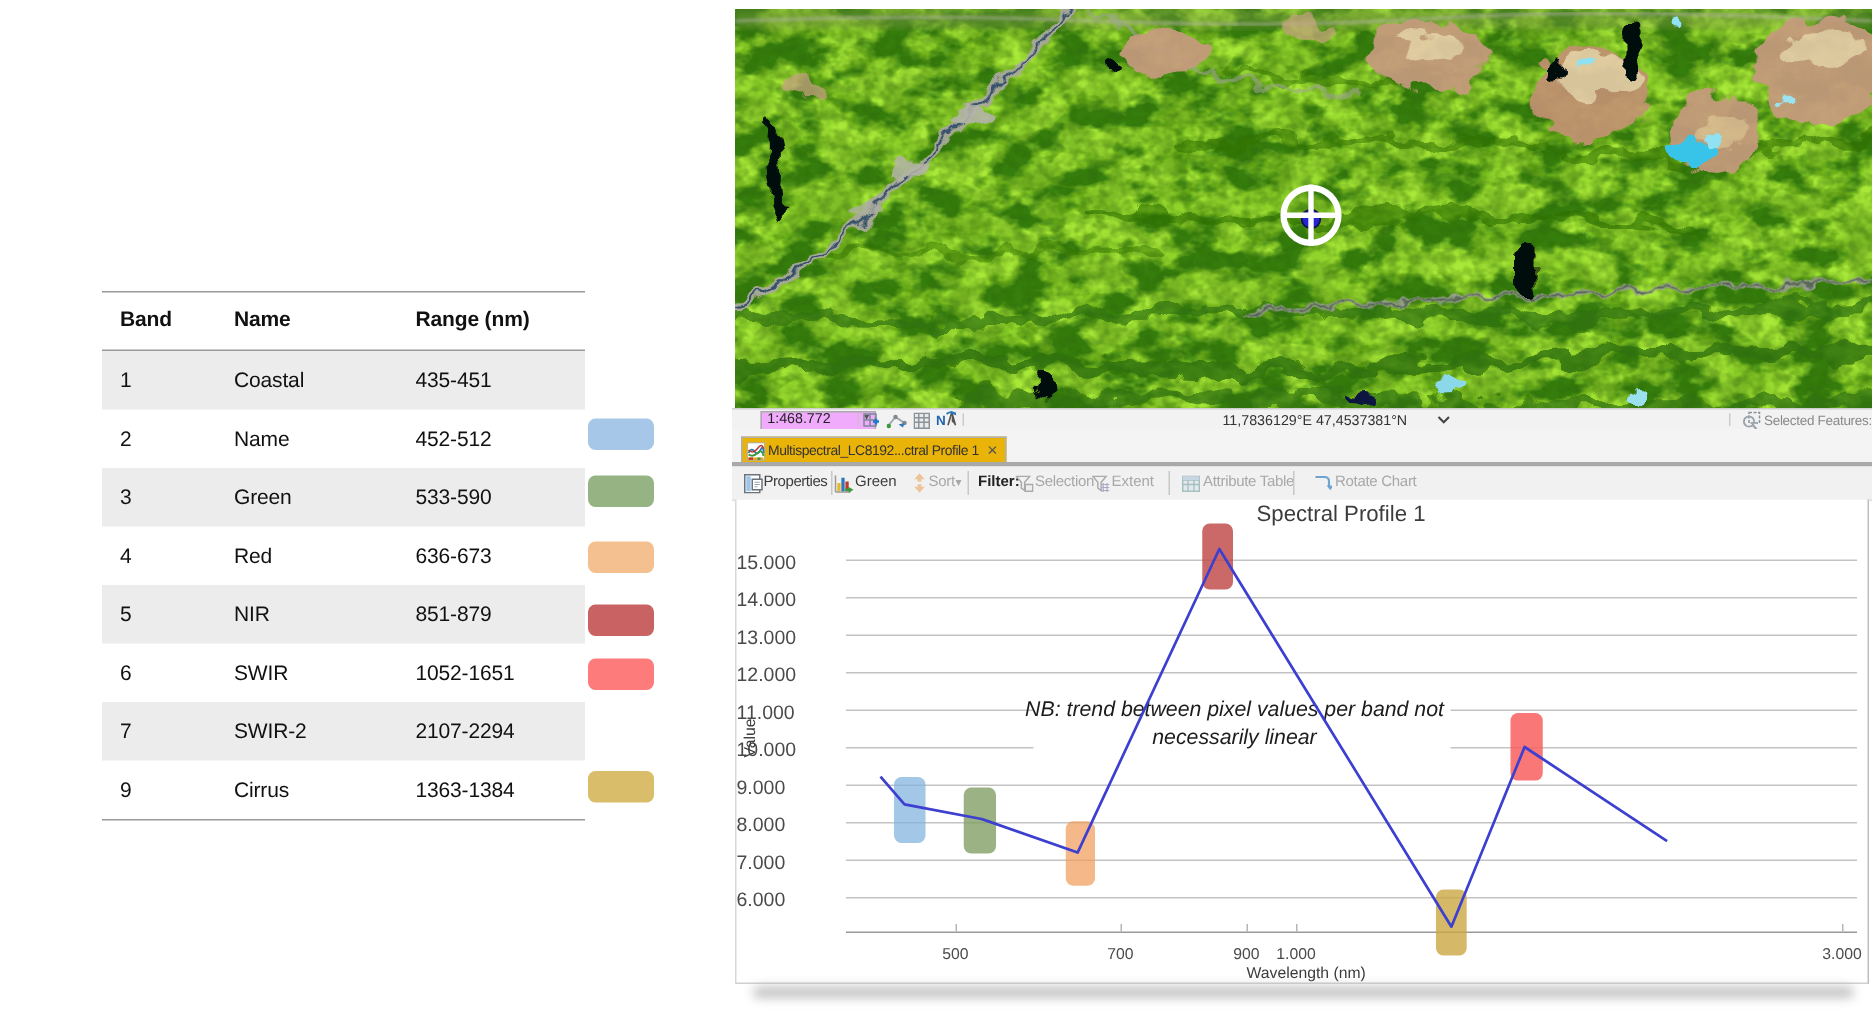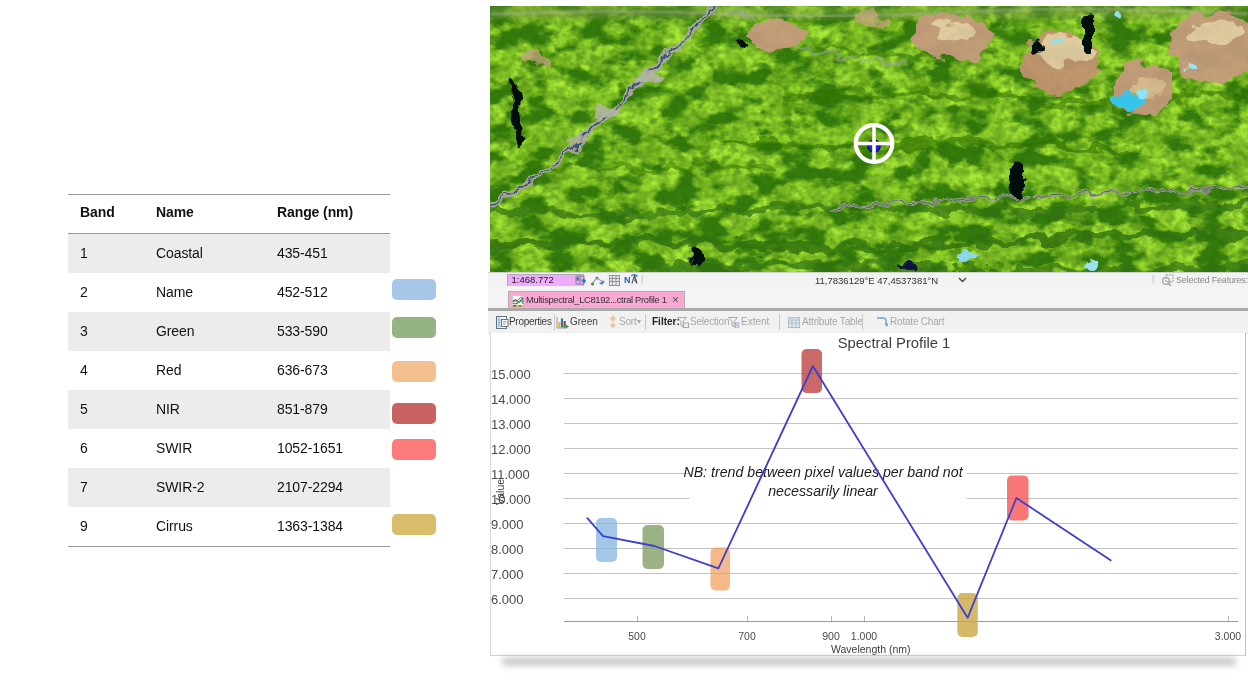--- a/index.html
+++ b/index.html
@@ -234,21 +234,21 @@
   <span class="abs" style="left:664px;top:1px;color:#c0c0c0;font-size:9px;">|</span>
   <svg class="abs" style="left:673px;top:1px;" width="13" height="12">
       <rect x="5" y="1" width="7" height="7" fill="none" stroke="#8a939a" stroke-dasharray="2 1"></rect>
       <circle cx="5" cy="7" r="3.4" fill="none" stroke="#9aa5ad" stroke-width="1.3"></circle>
       <line x1="7.5" y1="9.5" x2="10" y2="12" stroke="#9aa5ad" stroke-width="1.5"></line>
     </svg>
   <span class="abs" style="left:688px;top:2px;color:#8a8a8a;font-size:9px;letter-spacing:-0.2px;white-space:nowrap;">Selected Features:</span>
 </div>
 
 <div class="abs" id="tabstrip" style="left:488px;top:286px;width:760px;height:22px;background:#f4f4f4;">
-  <div class="abs" style="left:20px;top:5px;width:175px;height:17px;background:#f9a8d4;border:1px solid #b0b0b0;border-bottom:none;font-size:9.3px;color:#333;line-height:16px;white-space:nowrap;letter-spacing:-0.3px;">
+  <div class="abs" style="left:6px;top:5px;width:175px;height:17px;background:#eab308;border:1px solid #b0b0b0;border-bottom:none;font-size:9.3px;color:#333;line-height:16px;white-space:nowrap;letter-spacing:-0.3px;">
     <svg class="abs" style="left:3px;top:2.5px;" width="12" height="12">
         <rect width="12" height="12" fill="#fff" stroke="#999" stroke-width="1"></rect>
         <path d="M1,7 Q3,3 5,6 T9,5 T11,7" stroke="#2a7ac0" stroke-width="1.2" fill="none"></path>
         <path d="M1,8 Q4,10 7,7 T11,9" stroke="#3a9a3a" stroke-width="1.2" fill="none"></path>
         <path d="M1,5 Q4,8 7,4 T11,4" stroke="#c03a2a" stroke-width="1" fill="none"></path>
         <rect x="1" y="10" width="10" height="1.6" fill="#e8a02a"></rect>
         <rect x="1" y="10" width="3" height="1.6" fill="#c03a2a"></rect>
         <rect x="7" y="10" width="2" height="1.6" fill="#3a9a3a"></rect>
       </svg>
     <span style="margin-left:17px;">Multispectral_LC8192...ctral Profile 1</span>

